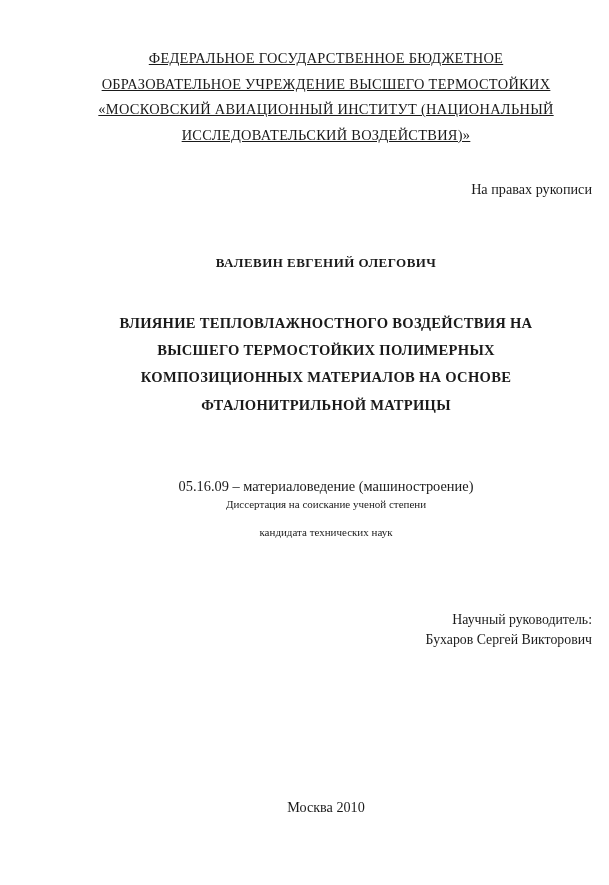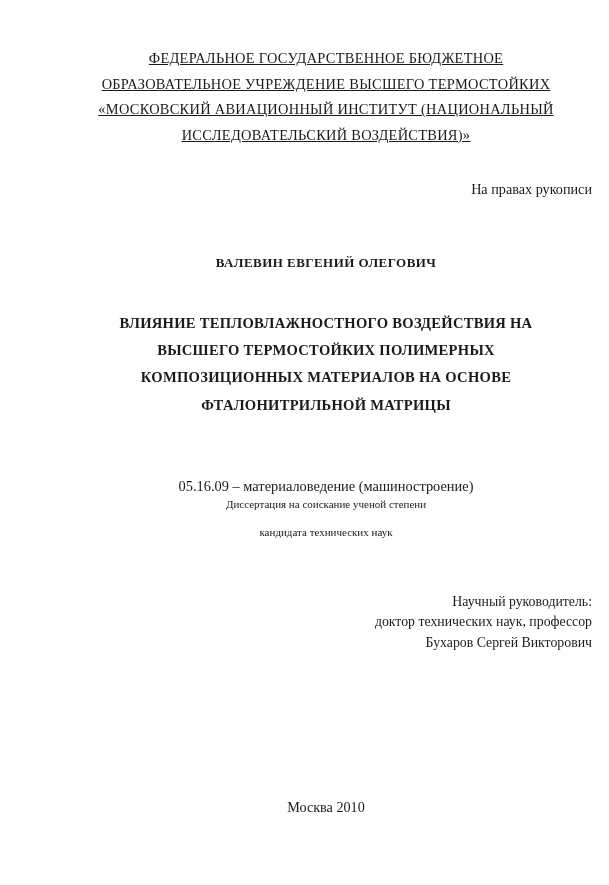--- a/index.html
+++ b/index.html
@@ -75,21 +75,21 @@
 
   
   .degree {
     top: 490px;
     font-size: 11px;
     line-height: 28px;
   }
 
   
   .supervisor {
-    top: 592px;
+    top: 610px;
     font-size: 13.8px;
     line-height: 20.4px;
   }
 
   
   .footer {
     top: 797px;
     font-size: 14.2px;
     line-height: 20px;
   }
@@ -119,19 +119,18 @@
 
   <div class="block center specialty">05.16.09 – материаловедение (машиностроение)</div>
 
   <div class="block center degree">
     <div>Диссертация на соискание ученой степени</div>
     <div>кандидата технических наук</div>
   </div>
 
   <div class="block right supervisor">
     <div>Научный руководитель:</div>
-    <div>доктор технических наук, профессор</div>
     <div>Бухаров Сергей Викторович</div>
   </div>
 
   <div class="block center footer">Москва 2010</div>
 
 </div>
 
 </body></html>

